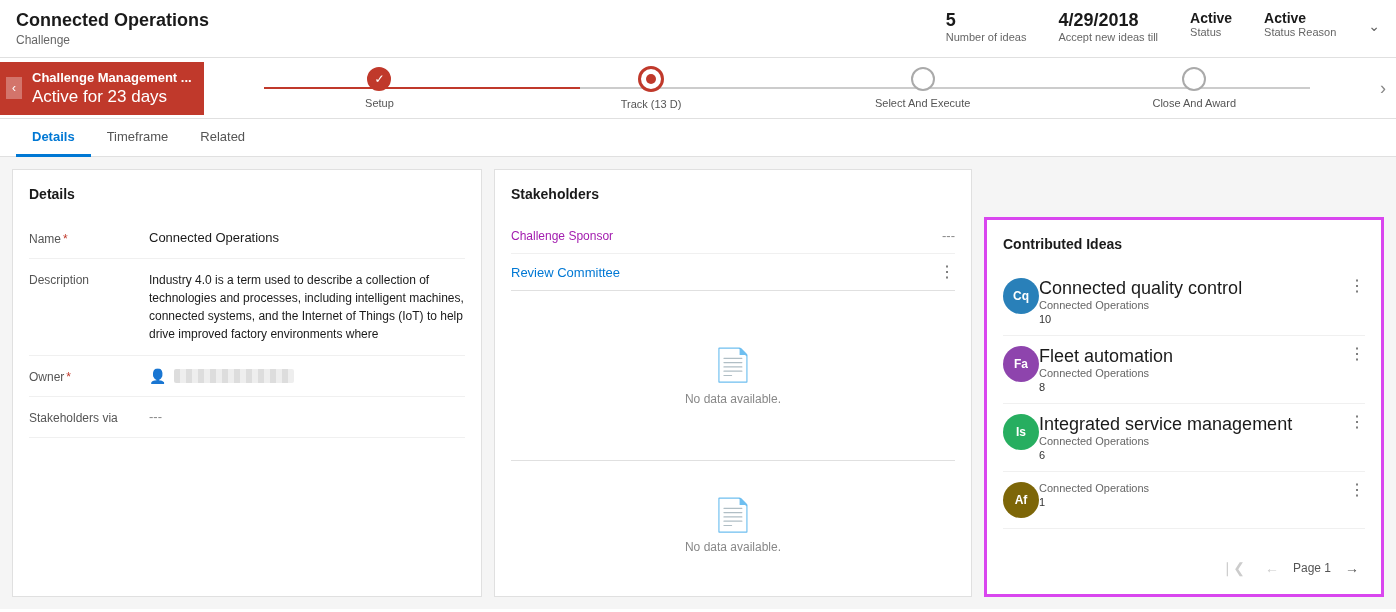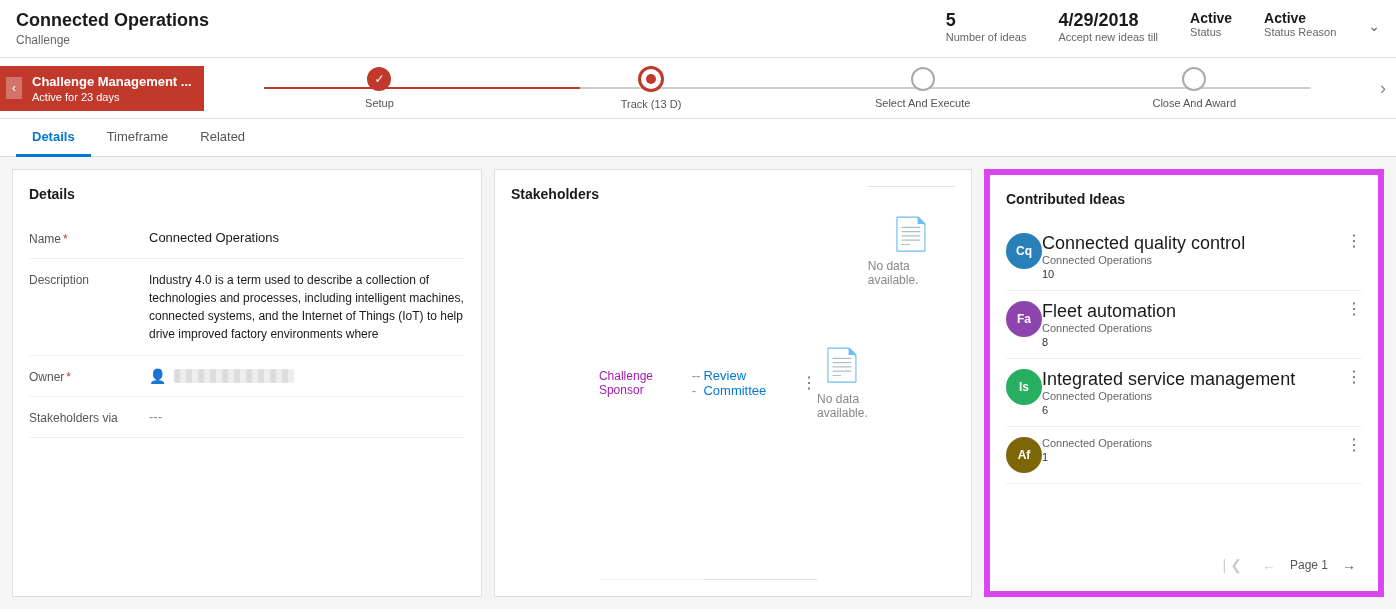--- a/index.html
+++ b/index.html
@@ -38,21 +38,21 @@
     }
     .challenge-badge {
       background: #c0392b;
       color: #fff;
       padding: 8px 12px;
       min-width: 200px;
       cursor: pointer;
       position: relative;
     }
     .challenge-badge-title { font-size: 13px; font-weight: 600; }
-    .challenge-badge-sub { font-size: 11px; margin-top: 2px; }
+    .challenge-badge-sub { font-size: 17px; margin-top: 2px; }
     .badge-arrow-left {
       position: absolute;
       left: 6px;
       top: 50%;
       transform: translateY(-50%);
       background: rgba(255,255,255,0.3);
       border: none;
       color: #fff;
       cursor: pointer;
       font-size: 12px;
@@ -184,21 +184,21 @@
       vertical-align: middle;
     }
 
     
     .stakeholders-panel {
       background: #fff;
       border: 1px solid #e0e0e0;
       flex: 1;
       padding: 16px;
       display: flex;
-      flex-direction: row;
+      flex-direction: column;
     }
     .stakeholder-row {
       display: flex;
       align-items: center;
       justify-content: space-between;
       padding: 10px 0;
       border-bottom: 1px solid #f0f0f0;
     }
     .stakeholder-label { font-size: 12px; color: #a21caf; }
     .stakeholder-value { font-size: 13px; color: #888; }
@@ -218,26 +218,27 @@
       justify-content: center;
       color: #888;
       font-size: 12px;
       gap: 8px;
     }
     .doc-icon { font-size: 32px; color: #aaa; }
 
     
     .ideas-panel {
       background: #fff;
-      border: 6px solid #d946ef;
+      border: 3px solid #d946ef;
       width: 400px;
       flex-shrink: 0;
       padding: 16px;
       display: flex;
       flex-direction: column;
+      margin-top: 48px;
     }
     .idea-item {
       display: flex;
       align-items: flex-start;
       padding: 10px 0;
       border-bottom: 1px solid #f0f0f0;
       gap: 0;
     }
     .idea-avatar {
       width: 36px;

